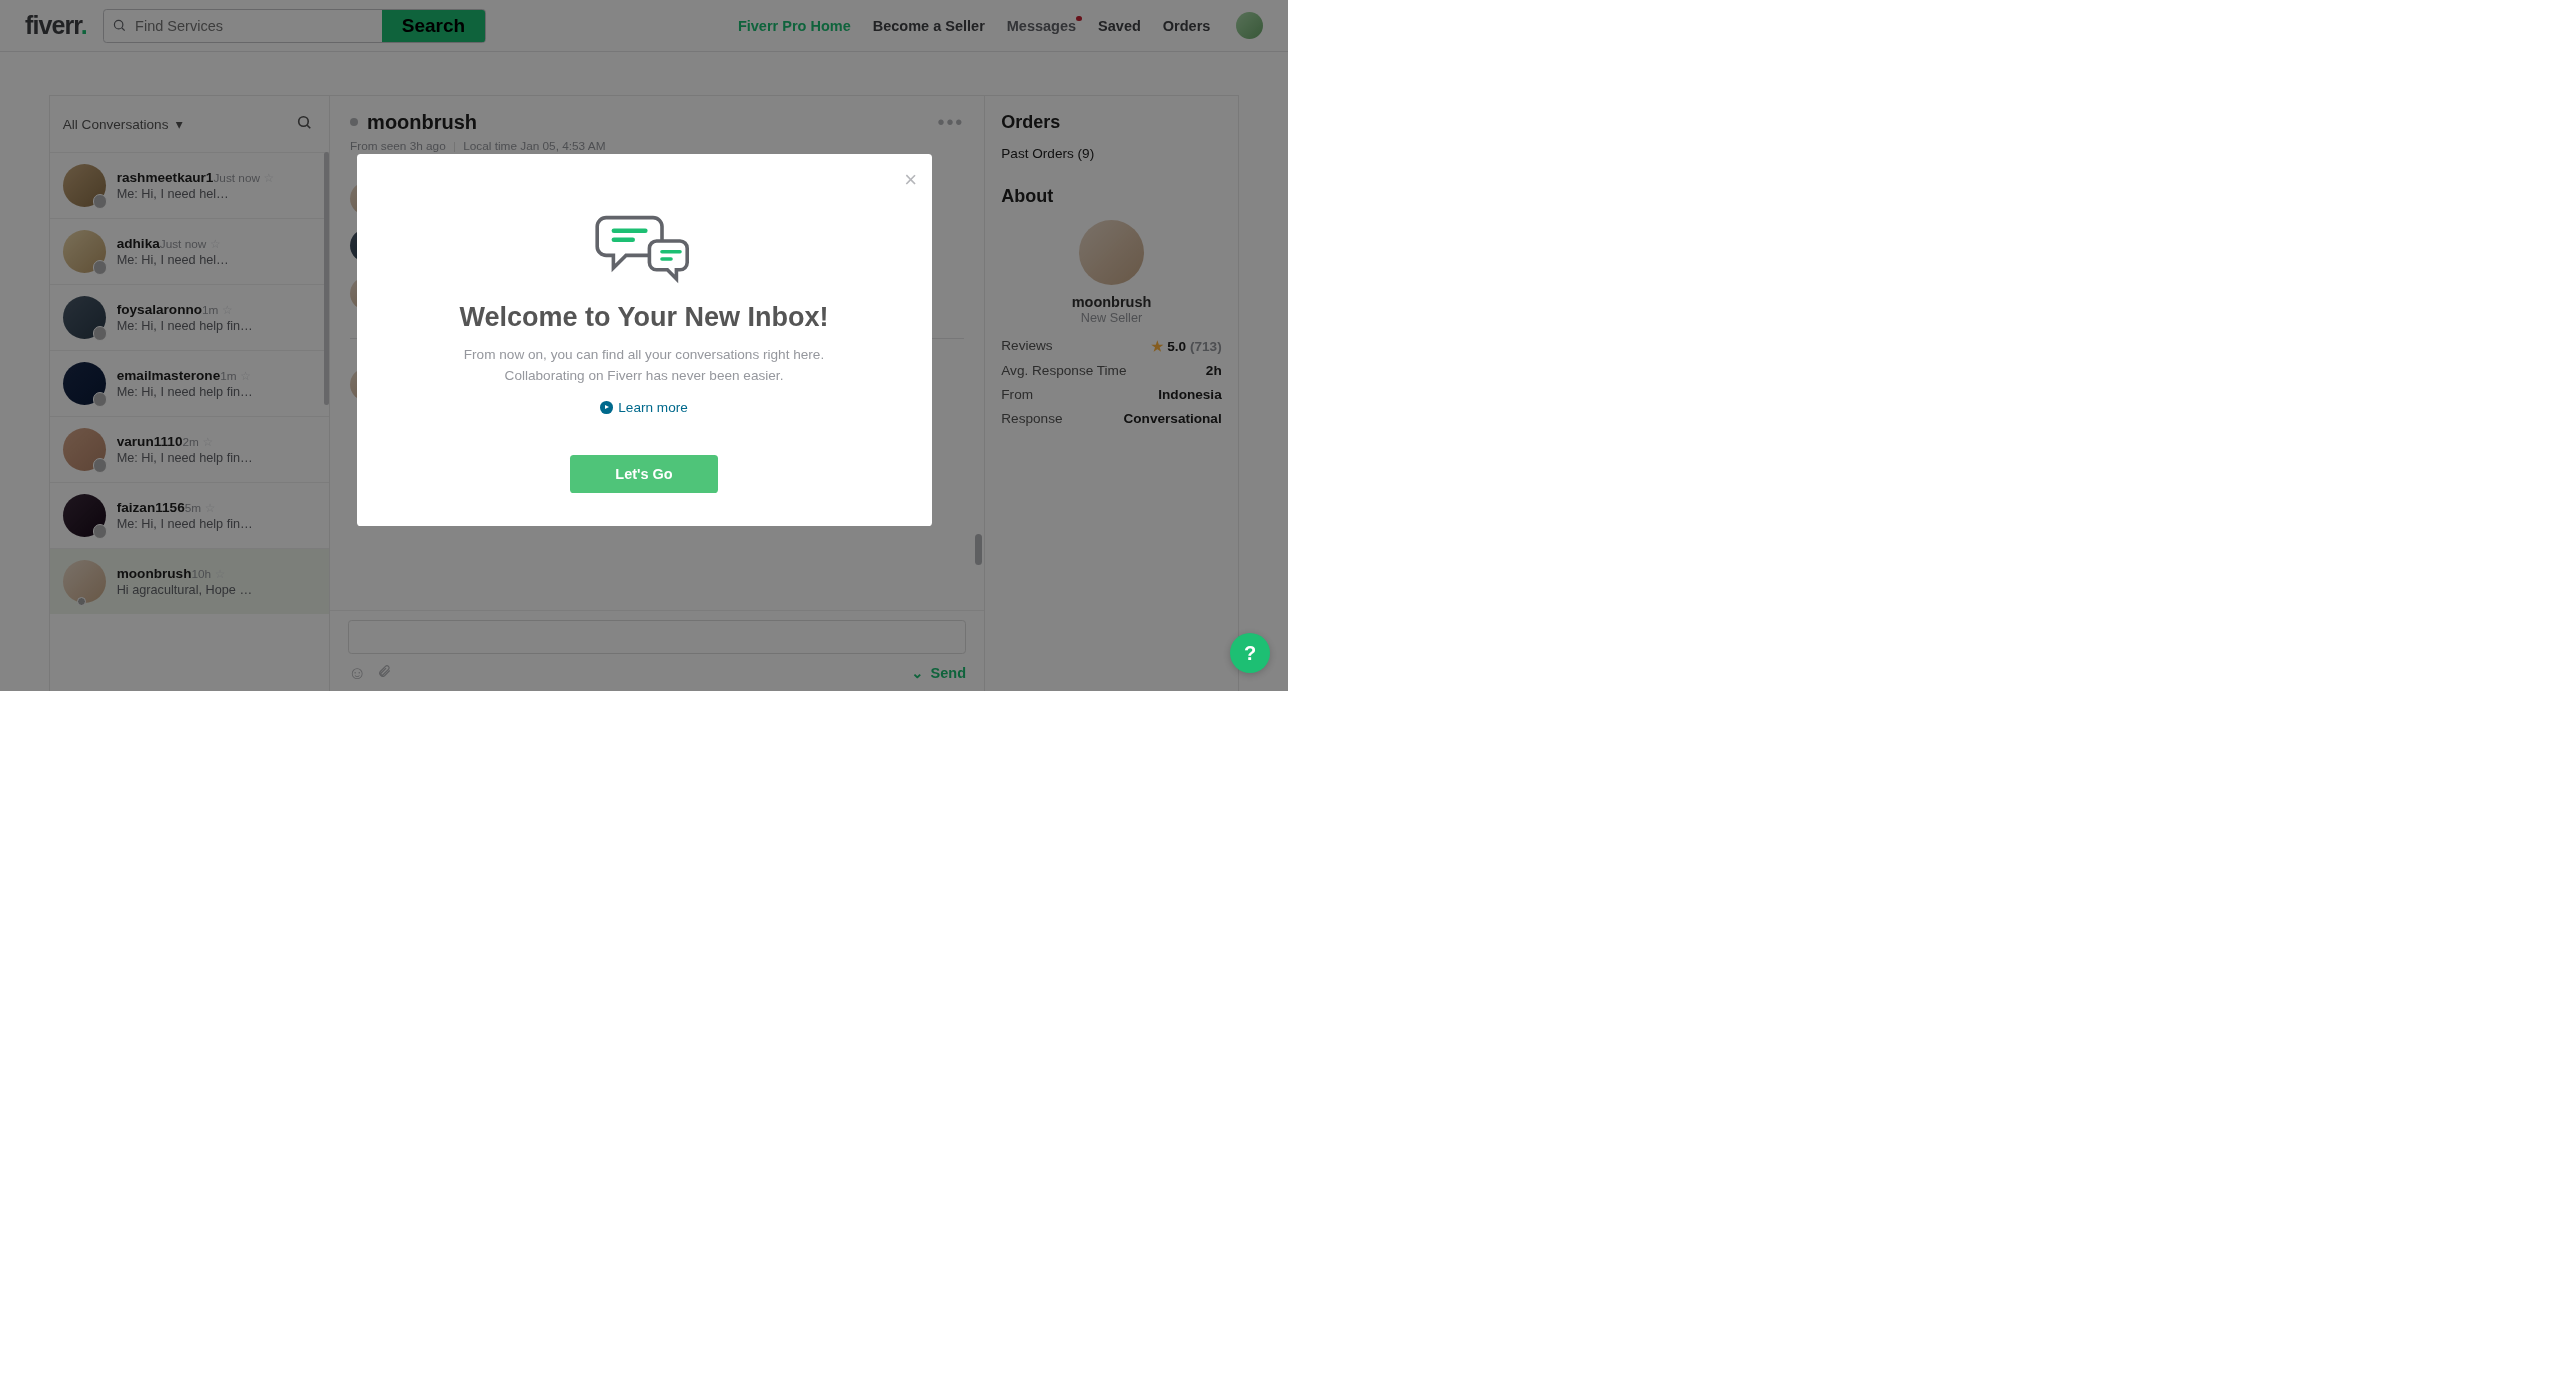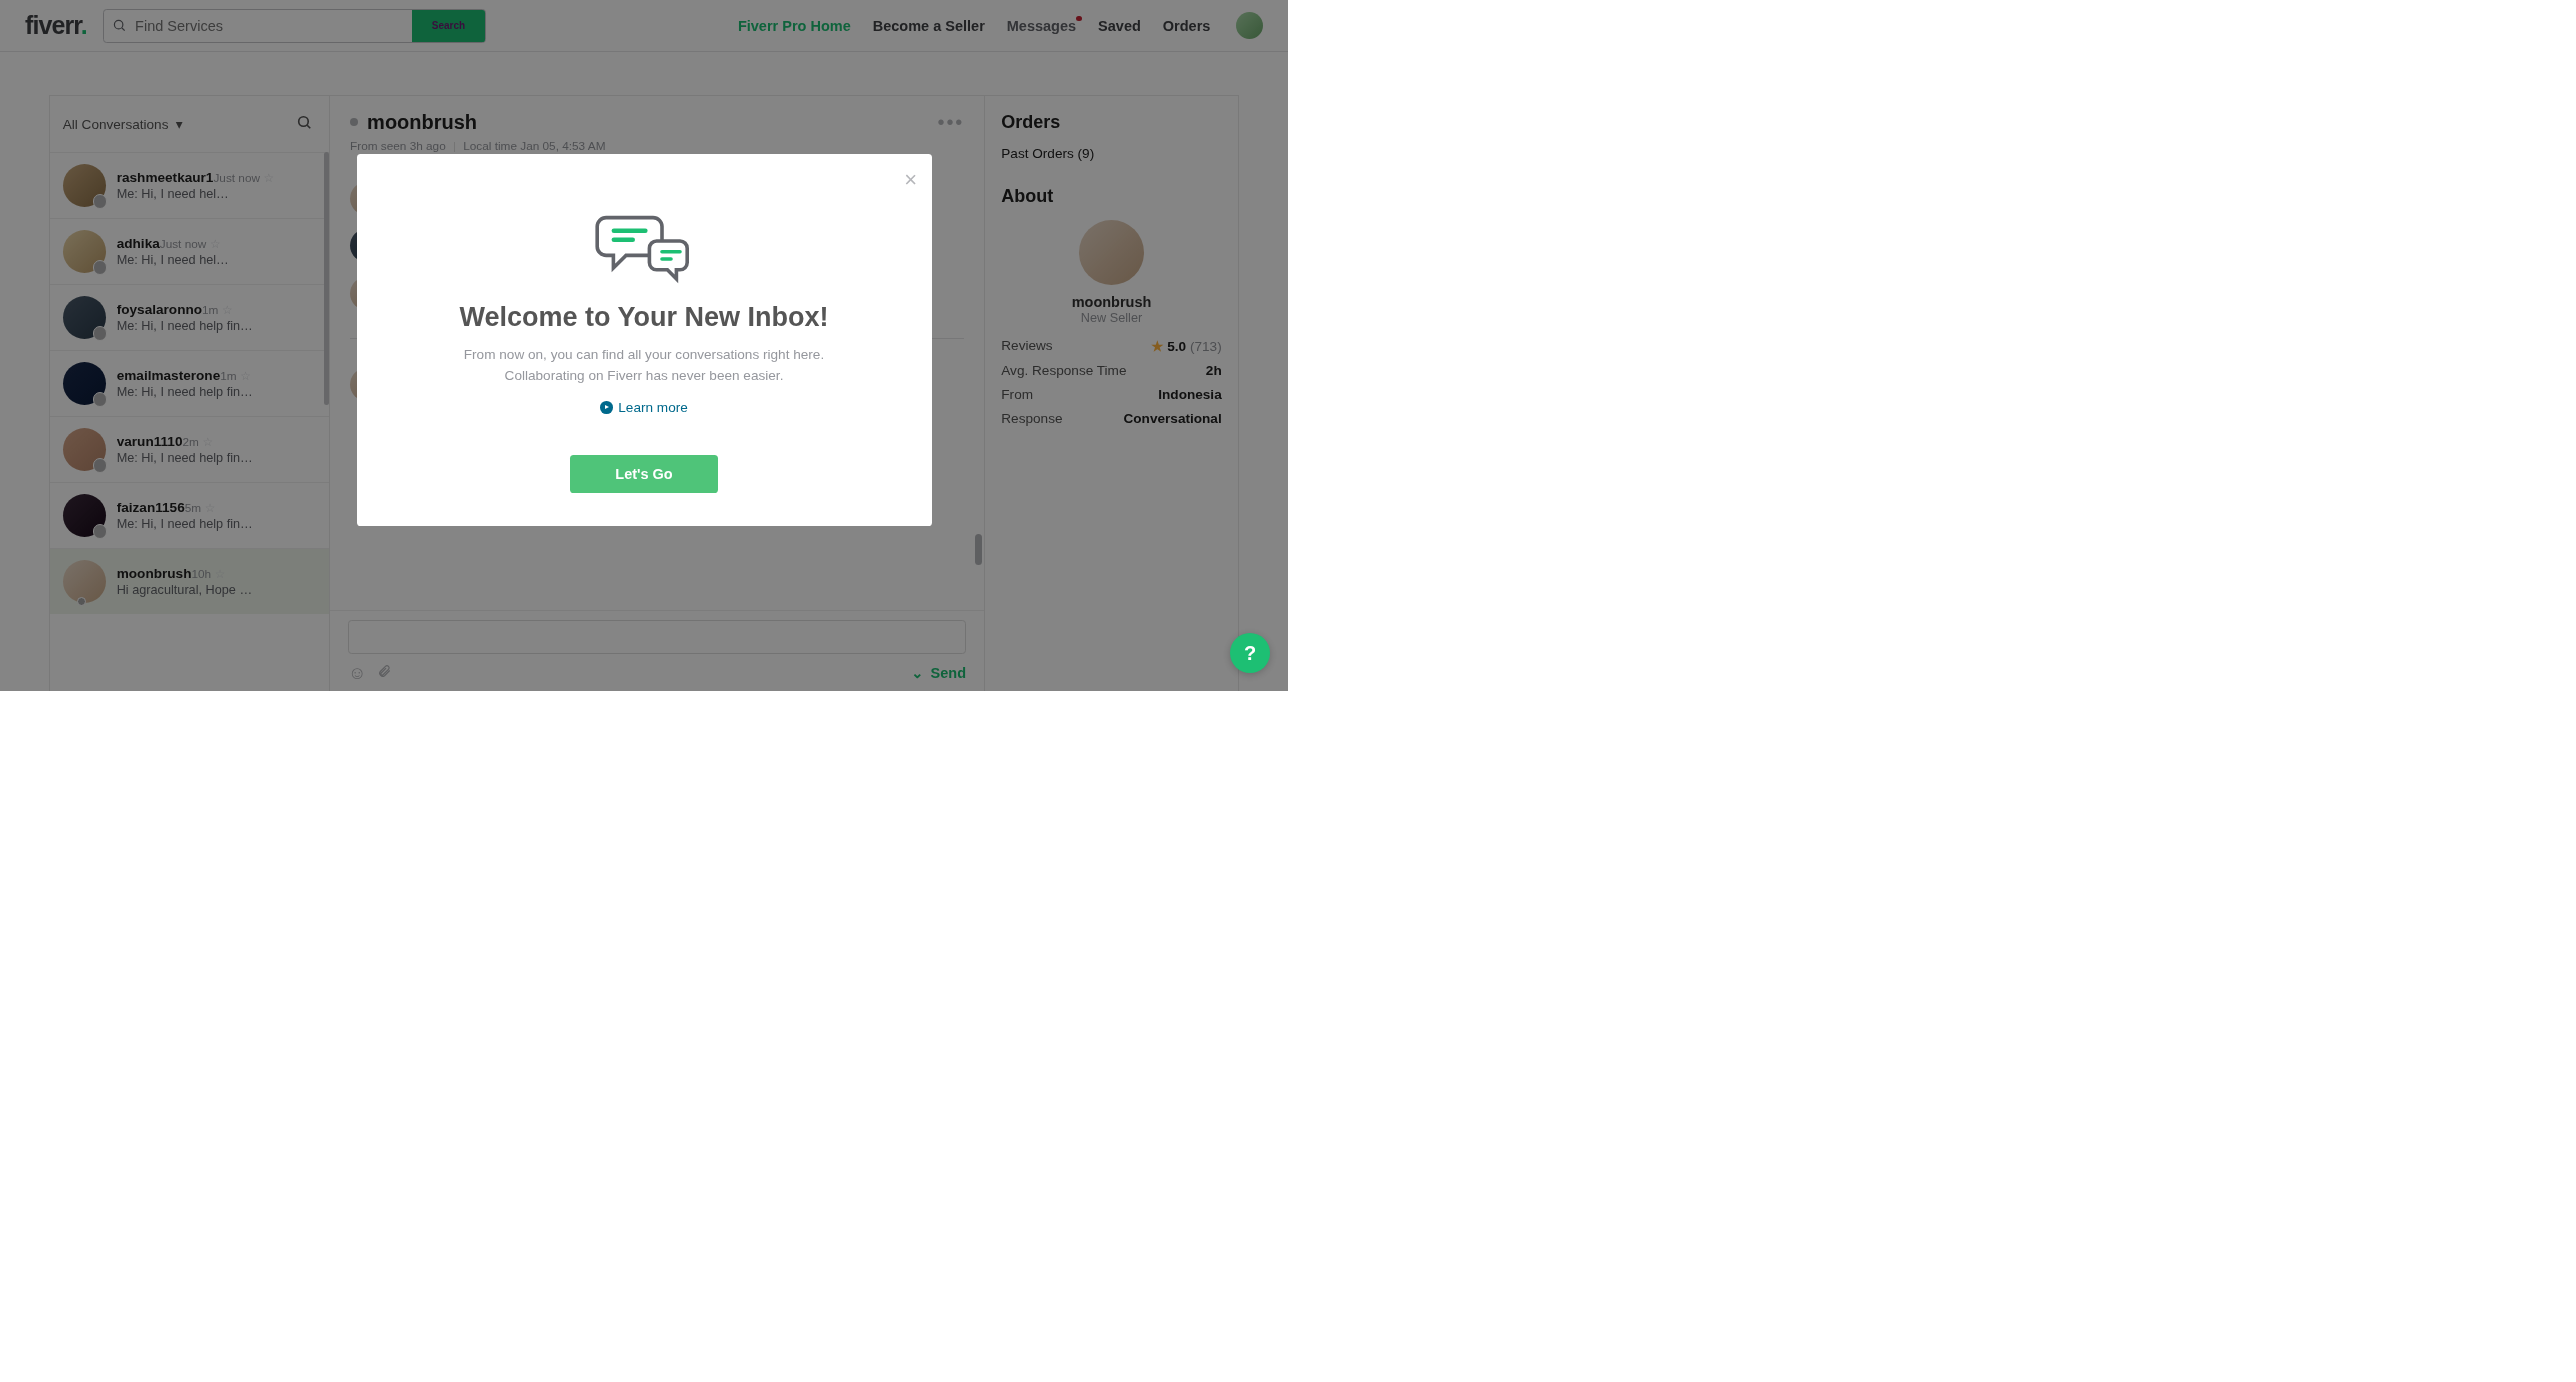--- a/index.html
+++ b/index.html
@@ -4,21 +4,21 @@
 <style>
 *{box-sizing:border-box;margin:0;padding:0;font-family:-apple-system,BlinkMacSystemFont,"Segoe UI",Helvetica,Arial,sans-serif}
 body{background:#fff;color:#333;font-size:12.7px;overflow:hidden}
 .page{width:1288px;height:691px;position:relative}
 .header{height:52px;border-bottom:0.9px solid #e4e5e7;display:flex;align-items:center;padding:0 25px}
 .logo{font-size:25px;font-weight:900;color:#404145;letter-spacing:-0.9px;margin-right:16.3px}
 .logo .dot{color:#1dbf73}
 .searchwrap{display:flex;align-items:center;border:0.9px solid #c5c6c9;border-radius:3.6px;height:34px;width:383px;overflow:hidden}
 .searchwrap .sicon{width:31px;display:flex;align-items:center;justify-content:center;color:#62646a}
 .searchwrap input{flex:1;border:none;outline:none;font-size:14.5px;color:#62646a}
-.searchwrap button{height:100%;background:#1dbf73;color:#701a75;border:none;padding:2px 20px;font-size:10px;font-weight:600;cursor:pointer}
+.searchwrap button{height:100%;background:#1dbf73;color:#000000;border:none;padding:2px 20px;font-size:19px;font-weight:600;cursor:pointer}
 .nav{margin-left:auto;display:flex;align-items:center;gap:22px}
 .nav a{color:#404145;text-decoration:none;font-size:14.5px;font-weight:600;cursor:pointer}
 .nav a.green{color:#1dbf73}
 .nav .msgs{position:relative;color:#62646a}
 .nav .msgs .bdg{position:absolute;top:-1.8px;right:-5.4px;width:5.4px;height:5.4px;background:#c62434;border-radius:50%}
 .avatar{width:27px;height:27px;border-radius:50%;background:linear-gradient(135deg,#a8d8a8,#6ba86b);margin-left:3.6px}
 .main{position:absolute;top:95px;left:49px;right:49px;bottom:0;display:flex;border:0.9px solid #e8e8e8;border-bottom:none}
 .sidebar{width:280px;border-right:0.9px solid #e8e8e8;display:flex;flex-direction:column}
 .sbhead{height:56px;display:flex;align-items:center;padding:0 16.3px 0 12.7px;font-size:13.6px;color:#555;justify-content:space-between}
 .sbhead .lbl{display:flex;align-items:center;gap:7.2px;cursor:pointer}
@@ -60,21 +60,21 @@
 .right .link{color:#222;font-size:13.6px;cursor:pointer}
 .right .sep{height:25px}
 .profile{display:flex;flex-direction:column;align-items:center;margin:11px 0 12.7px}
 .profile .av{width:65px;height:65px;border-radius:50%;background:#ddd}
 .profile .nm{font-weight:700;margin-top:9px;font-size:14.5px}
 .profile .sub{color:#95979d;font-size:12.7px;margin-top:1.8px}
 .stat{display:flex;justify-content:space-between;margin:9px 0;font-size:13.6px}
 .stat .k{color:#555}
 .stat .v{font-weight:700;color:#222}
 .stat .v .star{color:#ffb33e}
-.stat .v .cnt{color:#95979d;font-weight:400}
+.stat .v .cnt{color:#95979d;font-weight:700}
 .overlay{position:absolute;inset:0;background:rgba(0,0,0,0.48);display:flex;align-items:flex-start;justify-content:center;padding-top:154px}
 .modal{background:#fff;width:575px;border-radius:3.6px;position:relative;padding:51px 36px 33px;text-align:center}
 .modal .x{position:absolute;top:12.7px;right:14.5px;font-size:22px;color:#b5b6ba;cursor:pointer}
 .modal .icon{margin-bottom:12.7px}
 .modal h2{font-size:27px;font-weight:700;color:#555;margin-bottom:11px}
 .modal p{color:#95979d;font-size:13.6px;line-height:1.6}
 .modal .learn{color:#00698c;font-size:13.6px;margin-top:12.7px;cursor:pointer;display:inline-flex;align-items:center;gap:5.4px}
 .modal .learn .pi{width:12.7px;height:12.7px;border-radius:50%;background:#00698c;display:inline-flex;align-items:center;justify-content:center}
 .modal .learn .pi:after{content:"";border-left:4.5px solid #fff;border-top:2.7px solid transparent;border-bottom:2.7px solid transparent;margin-left:0.9px}
 .modal button{margin-top:40px;background:#4fc479;color:#fff;border:none;padding:11px 45px;font-size:14.5px;font-weight:600;border-radius:3.6px;cursor:pointer}

